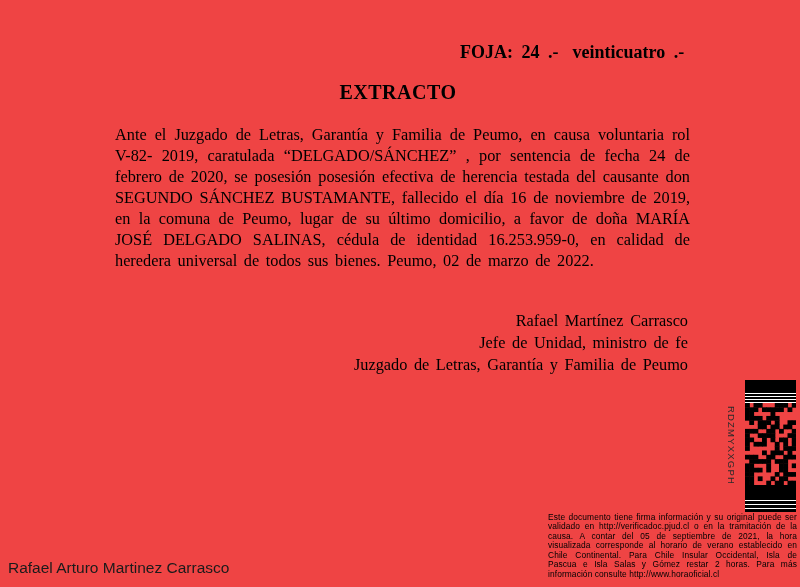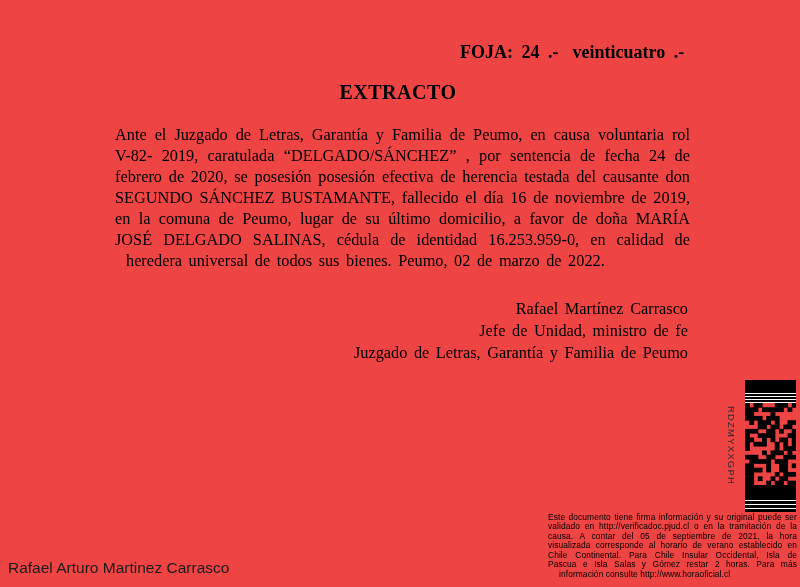--- a/index.html
+++ b/index.html
@@ -50,28 +50,27 @@
   .jline {
     text-align: justify;
     text-align-last: justify;
     white-space: nowrap;
   }
   .jline.last {
     text-align: left;
     text-align-last: left;
     word-spacing: 2.5px;
     white-space: normal;
-    margin-left: 11px;
   }
 
   
   .sig-block {
     position: absolute;
     left: 115px;
-    top: 298px;
+    top: 310px;
     width: 573px;
     text-align: right;
     font-size: 16.3px;
     line-height: 22px;
     word-spacing: 2.5px;
   }
 
   
   .barcode-group {
     position: absolute;

